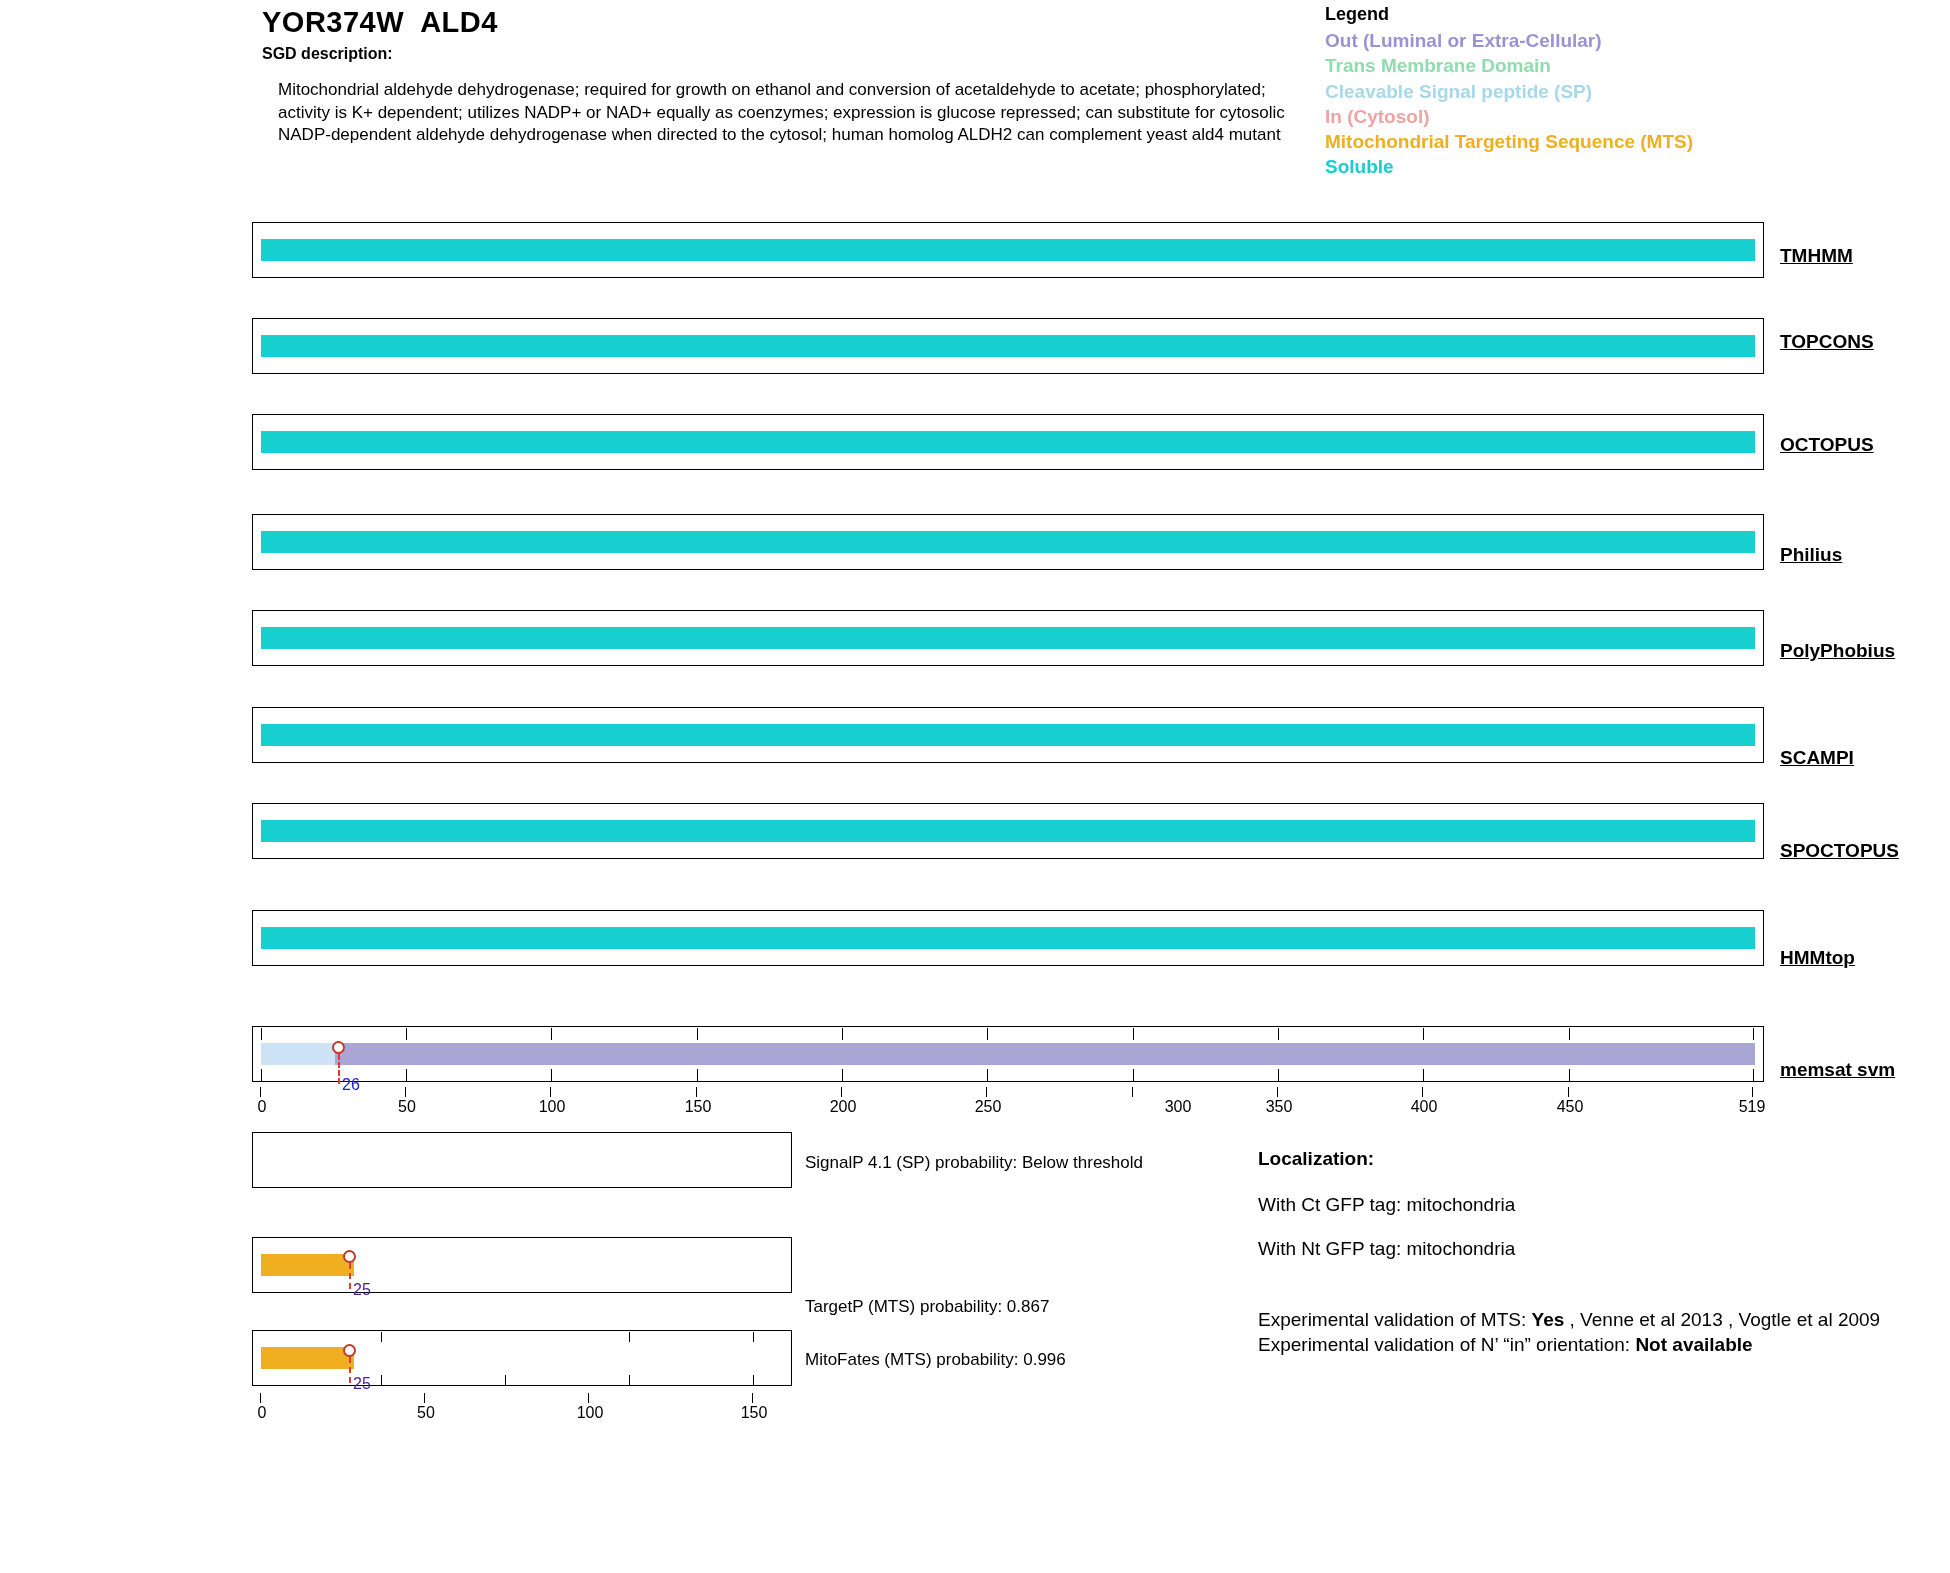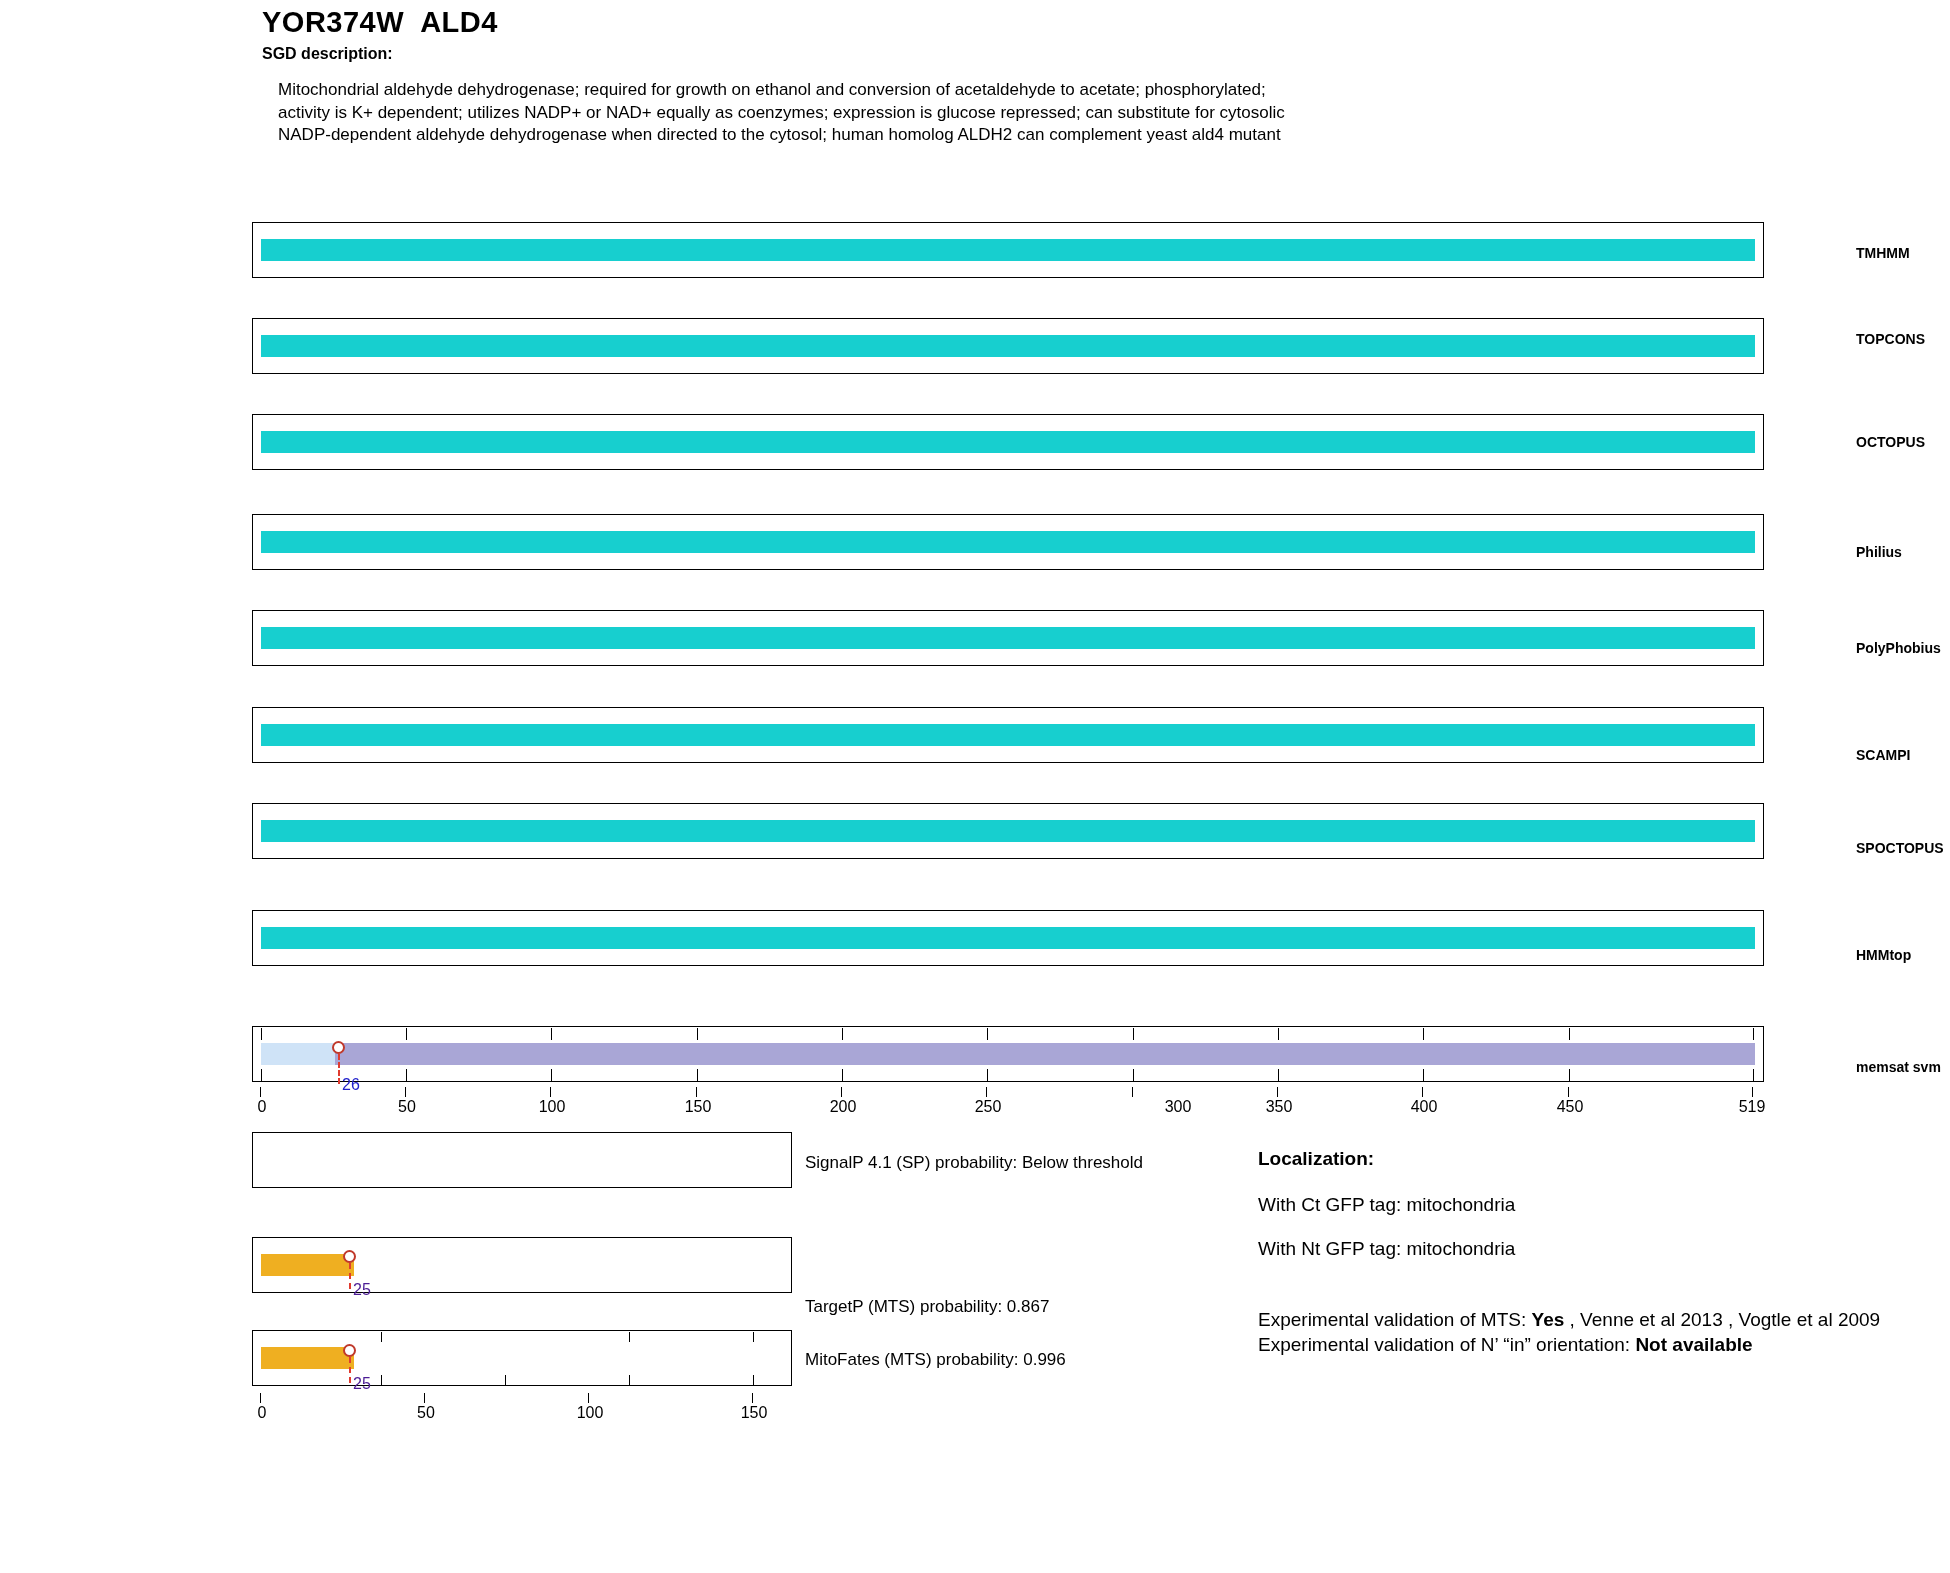--- a/index.html
+++ b/index.html
@@ -79,24 +79,25 @@
   }
   .track-bar {
     position: absolute;
     left: 8px;
     top: 16px;
     height: 22px;
     background: #17CFCF;
   }
   .track-label {
     position: absolute;
-    left: 1856px;
-    font-size: 14px;
+    left: 1780px;
+    font-size: 19px;
     font-weight: bold;
     white-space: nowrap;
+    text-decoration: underline;
   }
 
   
   #memsat-track {
     position: absolute;
     left: 252px;
     top: 1026px;
     width: 1512px;
     height: 56px;
     border: 1px solid #000000;
@@ -273,20 +274,29 @@
 <body>
 
 <div class="page">
 
   <div id="header">
     <div id="gene-title">YOR374W  ALD4</div>
     <div id="sgd-label">SGD description:</div>
     <div id="sgd-desc">Mitochondrial aldehyde dehydrogenase; required for growth on ethanol and conversion of acetaldehyde to acetate; phosphorylated; activity is K+ dependent; utilizes NADP+ or NAD+ equally as coenzymes; expression is glucose repressed; can substitute for cytosolic NADP-dependent aldehyde dehydrogenase when directed to the cytosol; human homolog ALDH2 can complement yeast ald4 mutant</div>
   </div>
 
+  <div id="legend">
+    <div id="legend-title">Legend</div>
+    <div class="legend-item" style="color:#9a93d3">Out (Luminal or Extra-Cellular)</div>
+    <div class="legend-item" style="color:#8fdcae">Trans Membrane Domain</div>
+    <div class="legend-item" style="color:#a7d8ea">Cleavable Signal peptide (SP)</div>
+    <div class="legend-item" style="color:#f0a3a3">In (Cytosol)</div>
+    <div class="legend-item" style="color:#EFAF21">Mitochondrial Targeting Sequence (MTS)</div>
+    <div class="legend-item" style="color:#17CFCF">Soluble</div>
+  </div>
 
   <div class="track" style="top:222px">
     <div class="track-bar" style="width:1494px"></div>
   </div>
   <div class="track-label" style="top:245px">TMHMM</div>
 
   <div class="track" style="top:318px">
     <div class="track-bar" style="width:1494px"></div>
   </div>
   <div class="track-label" style="top:331px">TOPCONS</div>

